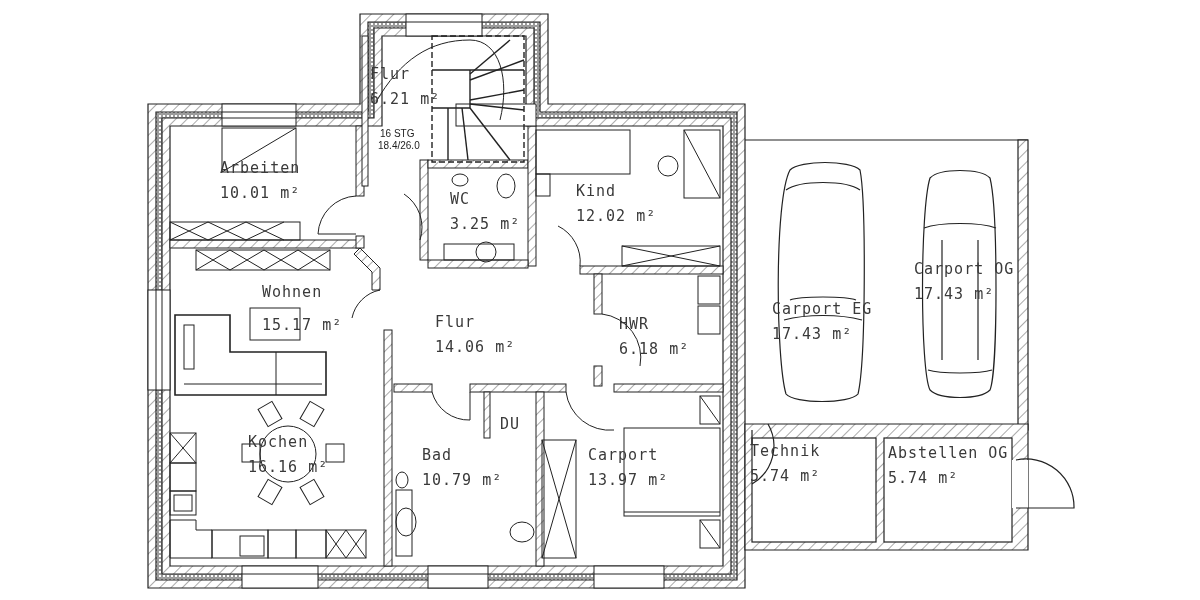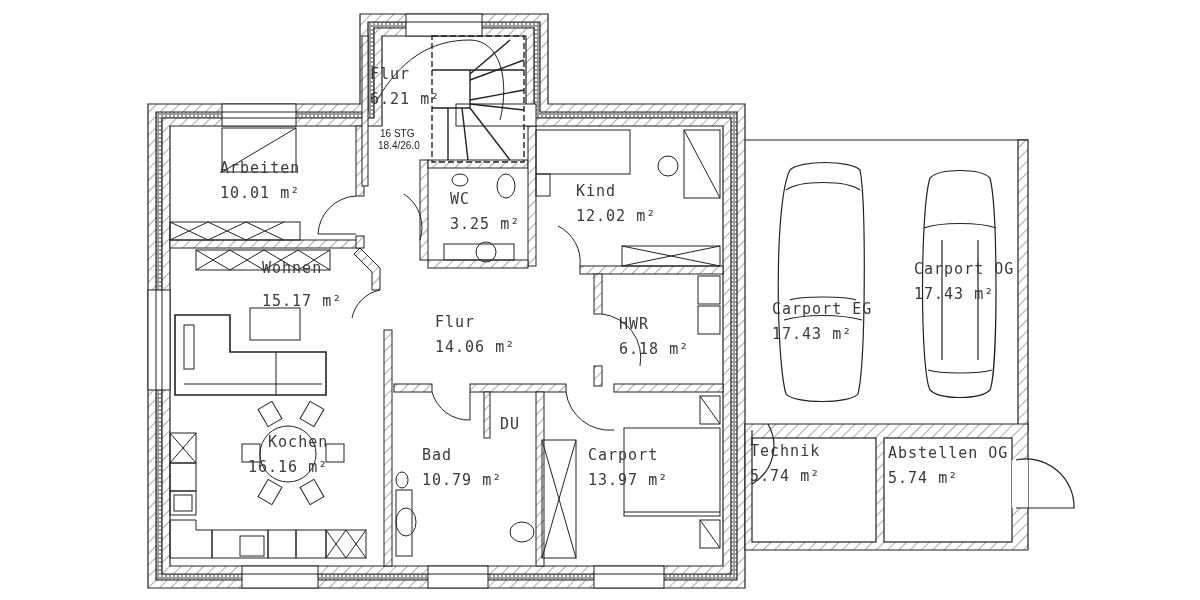--- a/index.html
+++ b/index.html
@@ -235,42 +235,42 @@
   <div class="area" style="position:static;margin-top:8px;">10.01 m²</div>
 </div>
 <div class="room" style="left:450px;top:191px;">
   <div class="lbl" style="position:static;">WC</div>
   <div class="area" style="position:static;margin-top:8px;">3.25 m²</div>
 </div>
 <div class="room" style="left:576px;top:183px;">
   <div class="lbl" style="position:static;">Kind</div>
   <div class="area" style="position:static;margin-top:8px;">12.02 m²</div>
 </div>
-<div class="room" style="left:262px;top:260px;">
+<div class="room" style="left:262px;top:284px;">
   <div class="lbl" style="position:static;">Wohnen</div>
   <div class="area" style="position:static;margin-top:16px;">15.17 m²</div>
 </div>
 <div class="room" style="left:435px;top:314px;">
   <div class="lbl" style="position:static;">Flur</div>
   <div class="area" style="position:static;margin-top:8px;">14.06 m²</div>
 </div>
 <div class="room" style="left:619px;top:316px;">
   <div class="lbl" style="position:static;">HWR</div>
   <div class="area" style="position:static;margin-top:8px;">6.18 m²</div>
 </div>
 <div class="room" style="left:772px;top:261px;margin-top:40px;">
   <div class="lbl" style="position:static;">Carport EG</div>
   <div class="area" style="position:static;margin-top:8px;">17.43 m²</div>
 </div>
 <div class="room" style="left:914px;top:261px;">
   <div class="lbl" style="position:static;">Carport OG</div>
   <div class="area" style="position:static;margin-top:8px;">17.43 m²</div>
 </div>
 <div class="room" style="left:248px;top:434px;">
-  <div class="lbl" style="position:static;text-align:right;">Kochen</div>
+  <div class="lbl" style="position:static;">Kochen</div>
   <div class="area" style="position:static;margin-top:8px;">16.16 m²</div>
 </div>
 <div class="room" style="left:422px;top:447px;">
   <div class="lbl" style="position:static;">Bad</div>
   <div class="area" style="position:static;margin-top:8px;">10.79 m²</div>
 </div>
 <div class="room" style="left:588px;top:447px;">
   <div class="lbl" style="position:static;">Carport</div>
   <div class="area" style="position:static;margin-top:8px;">13.97 m²</div>
 </div>

